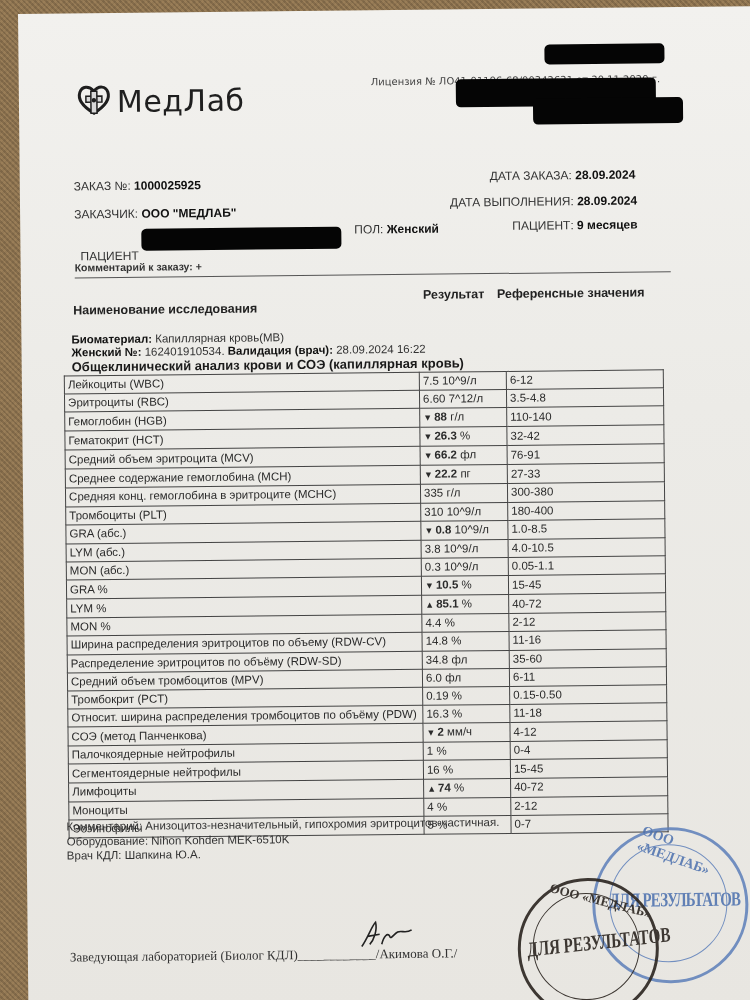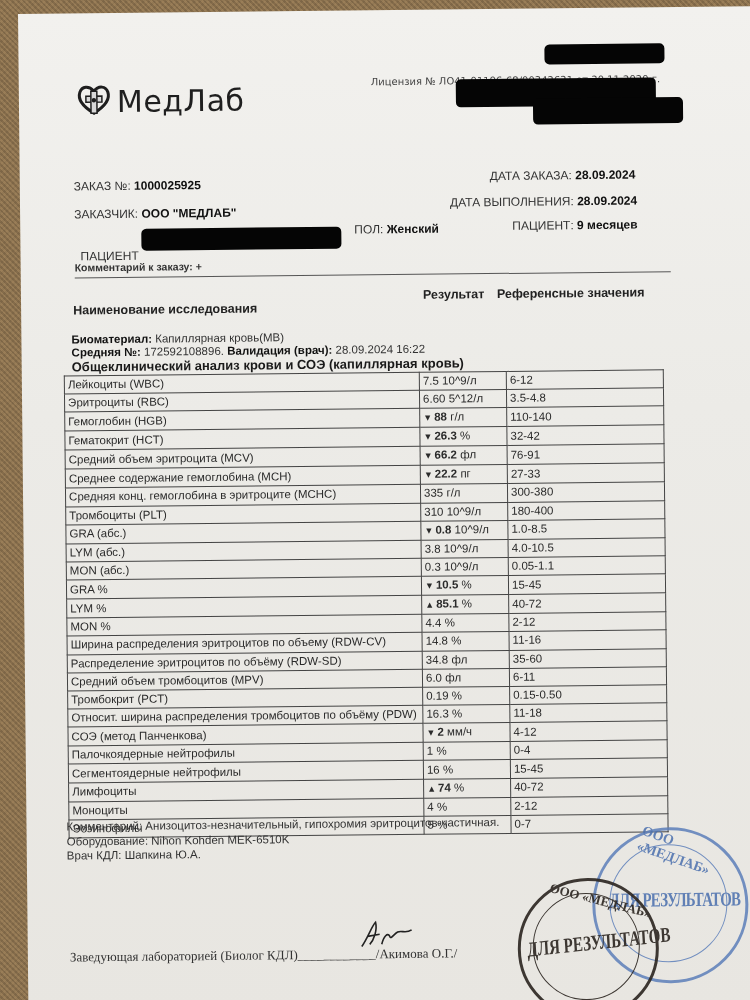--- a/index.html
+++ b/index.html
@@ -99,35 +99,35 @@
   <div class="hr-line" style="top:264px;"></div>
 
   <div class="abs col-h" style="left:52px;top:290px;">Наименование исследования</div>
   <div class="abs col-h" style="left:402px;top:278px;">Результат</div>
   <div class="abs col-h" style="left:476px;top:278px;">Референсные значения</div>
 
   <div class="abs meta" style="left:50px;top:320px;">
     <b>Биоматериал:</b> <span>Капиллярная кровь(МВ)</span>
   </div>
   <div class="abs meta" style="left:50px;top:333px;">
-    <b>Средняя №:</b> <span>172592108896.</span>
+    <b>Женский №:</b> <span>162401910534.</span>
     <b>Валидация (врач):</b> <span>28.09.2024 16:22</span>
   </div>
   <div class="abs sect" style="left:50px;top:346px;">Общеклинический анализ крови и СОЭ (капиллярная кровь)</div>
 
   <table class="res" style="top:362px;">
     <tbody id="rows-body">
         <tr>
           <td class="n">Лейкоциты (WBC)</td>
           <td class="v"><span class="">7.5</span> <span>10^9/л</span></td>
           <td class="r">6-12</td>
         </tr>
         <tr>
           <td class="n">Эритроциты (RBC)</td>
-          <td class="v"><span class="">6.60</span> <span>5^12/л</span></td>
+          <td class="v"><span class="">6.60</span> <span>7^12/л</span></td>
           <td class="r">3.5-4.8</td>
         </tr>
         <tr>
           <td class="n">Гемоглобин (HGB)</td>
           <td class="v"><span class="flag">▼</span><span class="bold">88</span> <span>г/л</span></td>
           <td class="r">110-140</td>
         </tr>
         <tr>
           <td class="n">Гематокрит (HCT)</td>
           <td class="v"><span class="flag">▼</span><span class="bold">26.3</span> <span>%</span></td>

